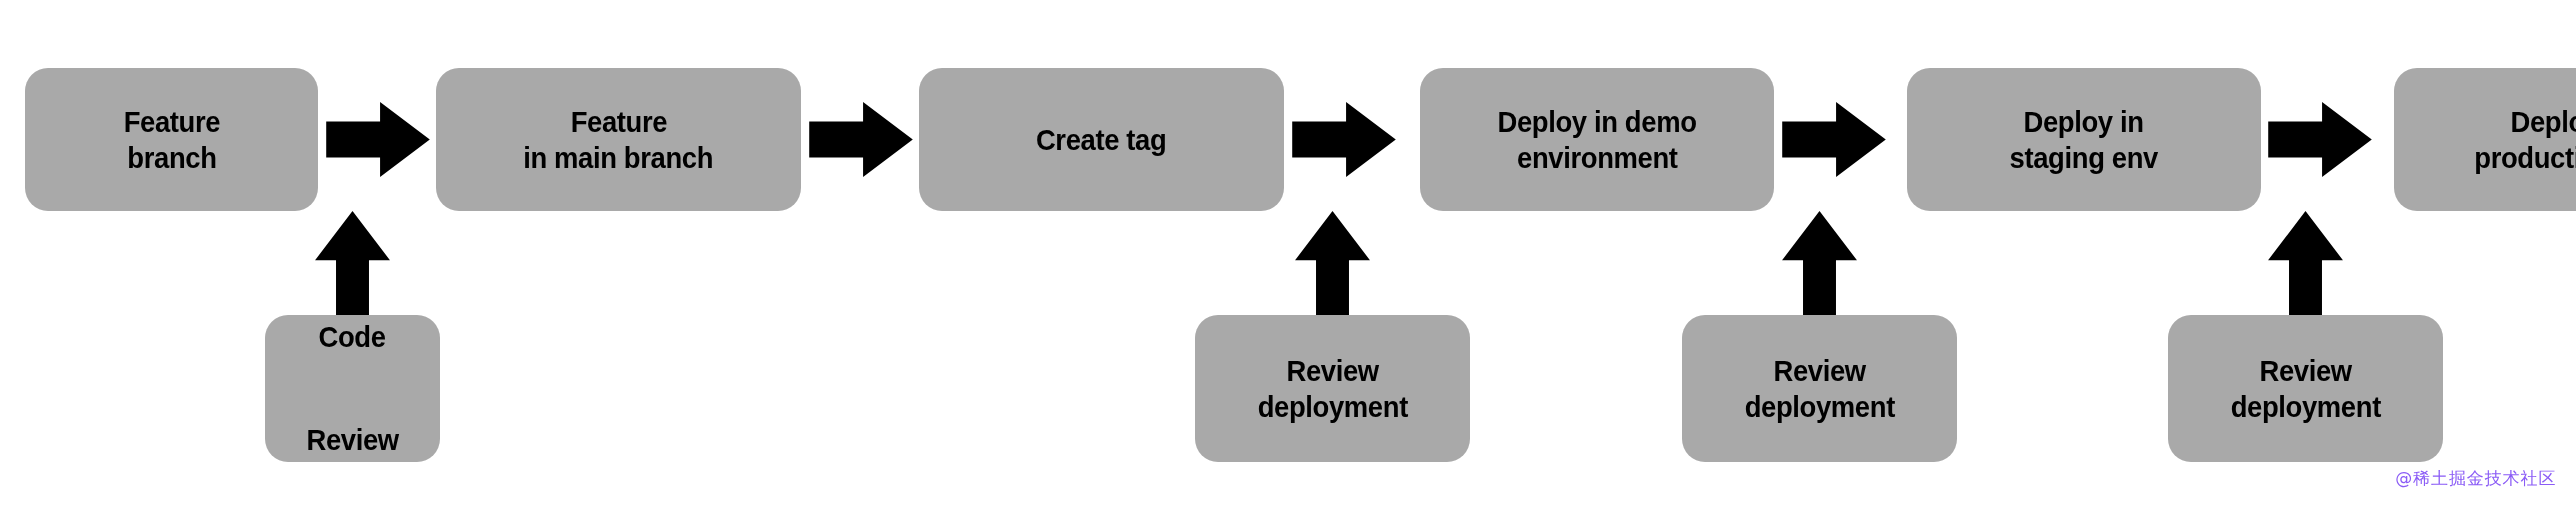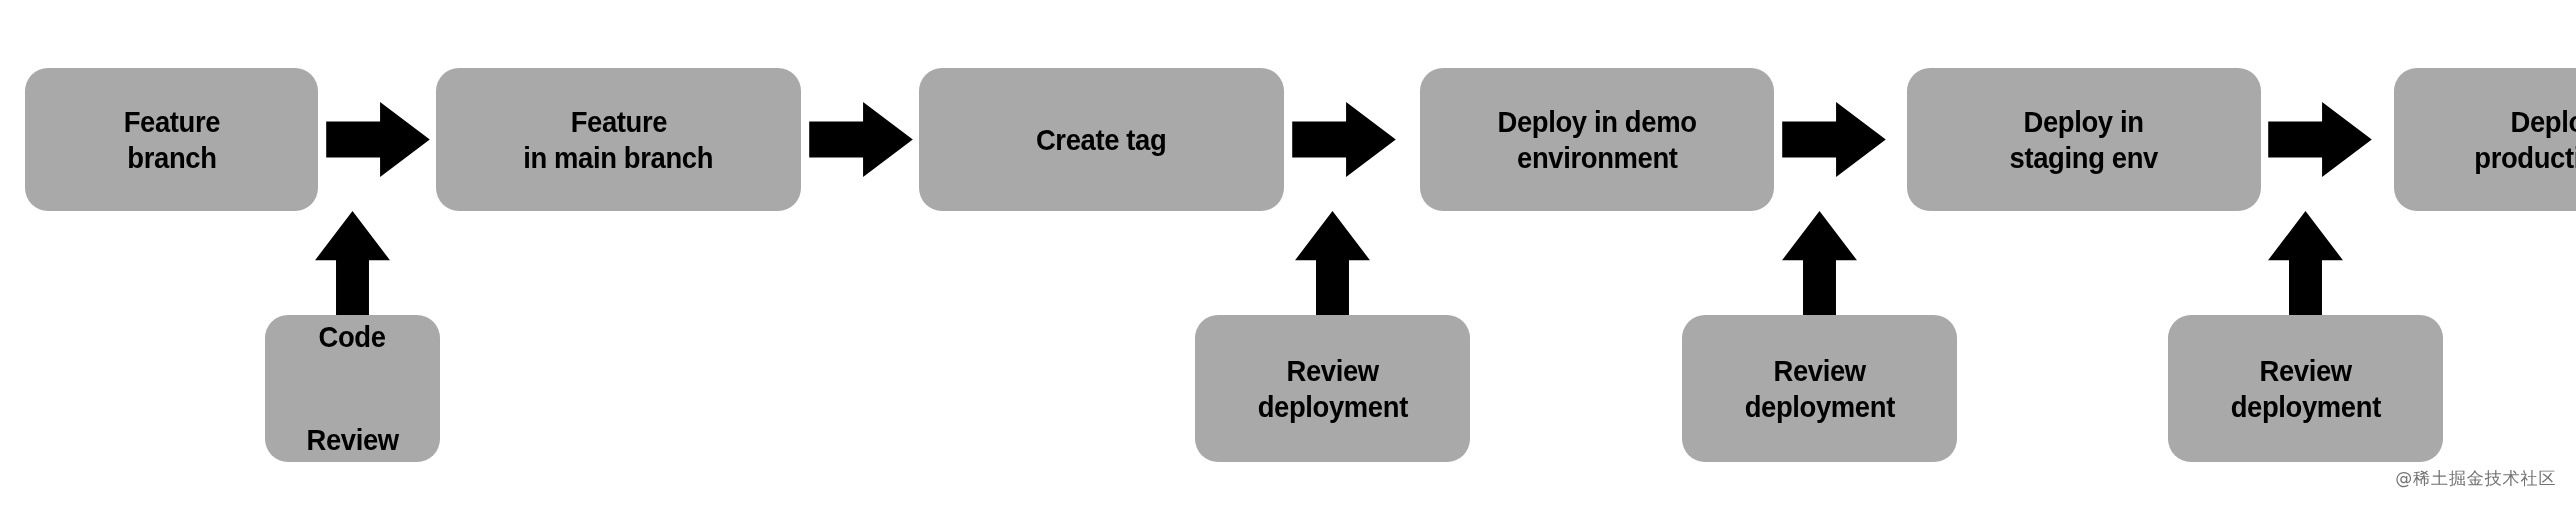--- a/index.html
+++ b/index.html
@@ -53,21 +53,21 @@
   }
   .arrow-right svg, .arrow-up svg {
     display: block;
   }
 
   
   .watermark {
     position: absolute;
     right: 19.7px;
     bottom: 16px;
-    color: #737373;
+    color: #8b5cf6;
     font-size: 17px;
     font-family: "DejaVu Sans", sans-serif;
     letter-spacing: 0.9px;
     white-space: nowrap;
     user-select: none;
   }
 </style>
 </head>
 <body>
 

